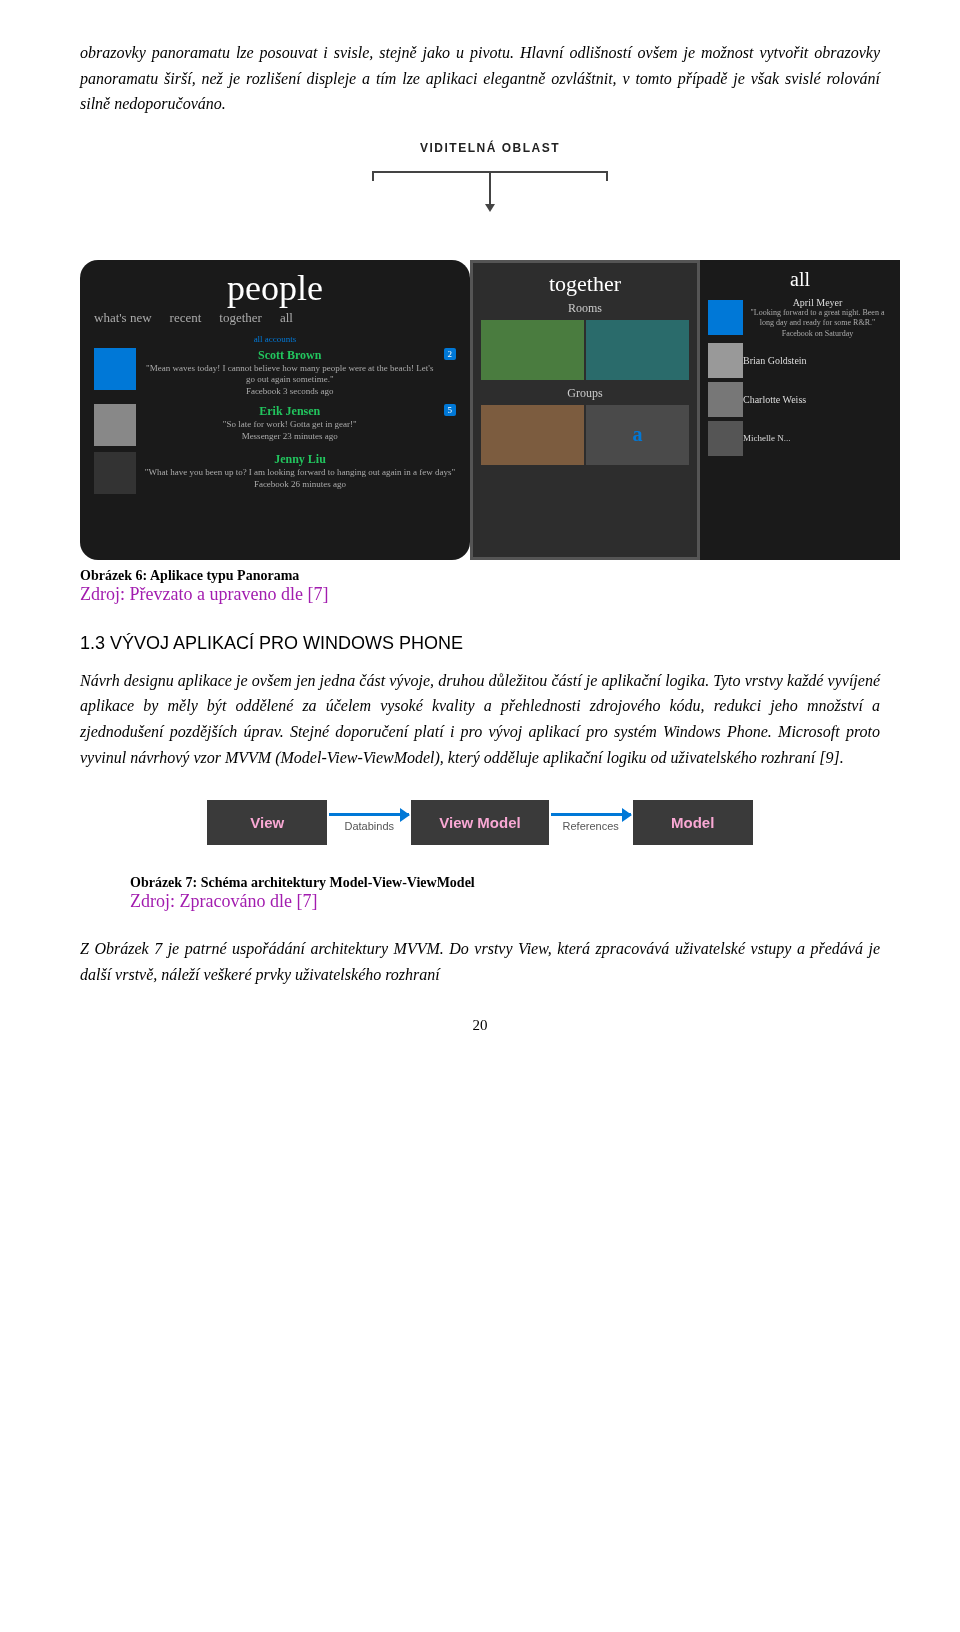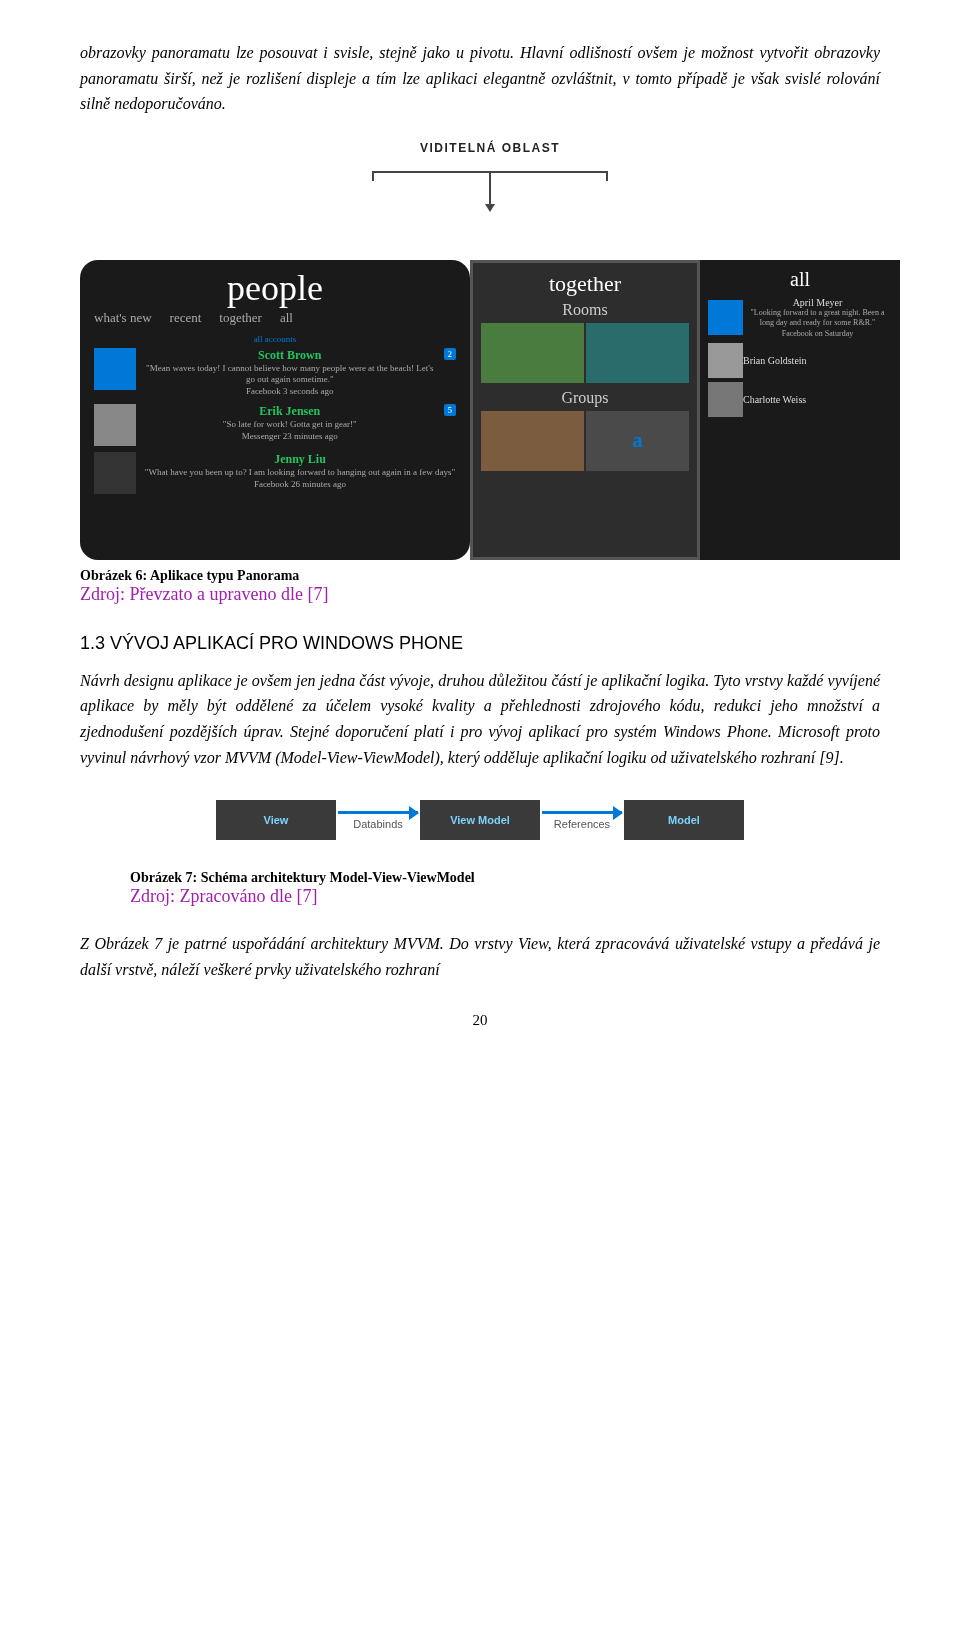--- a/index.html
+++ b/index.html
@@ -96,21 +96,21 @@
       position: relative;
       padding: 8px;
       color: #fff;
     }
     .pano-together {
       font-size: 22px;
       font-weight: 300;
       margin-bottom: 4px;
     }
     .pano-rooms, .pano-groups {
-      font-size: 16px;
+      font-size: 12px;
       color: #ccc;
       margin-bottom: 2px;
     }
     .pano-photo-grid {
       display: grid;
       grid-template-columns: 1fr 1fr;
       gap: 2px;
       margin-top: 4px;
     }
     .pano-photo {
@@ -175,23 +175,23 @@
     .mvvm-diagram {
       display: flex;
       align-items: center;
       justify-content: center;
       margin: 30px auto;
       gap: 0;
       width: 700px;
     }
     .mvvm-box {
       background: #3a3a3a;
-      color: #7dd3fc;
+      color: #f9a8d4;
       font-family: Arial, sans-serif;
-      font-size: 11px;
+      font-size: 15px;
       font-weight: bold;
       padding: 14px 28px;
       text-align: center;
       min-width: 120px;
     }
     .mvvm-arrow {
       display: flex;
       flex-direction: column;
       align-items: center;
       margin: 0 2px;
@@ -374,20 +374,26 @@
           <div>
             <div class="pano-person-name">Brian Goldstein</div>
           </div>
         </div>
         <div class="pano-person-item">
           <div class="pano-person-avatar" style="background:#777;"></div>
           <div>
             <div class="pano-person-name">Charlotte Weiss</div>
           </div>
         </div>
+        <div class="pano-person-item">
+          <div class="pano-person-avatar" style="background:#555;"></div>
+          <div>
+            <div class="pano-person-name" style="font-size:9px;">Michelle N...</div>
+          </div>
+        </div>
       </div>
 
     </div>
 
   </div>
 
   <div style="width:820px; margin: 0 auto; text-align:left; margin-top:8px;">
     <div class="fig-caption">Obrázek 6: Aplikace typu Panorama</div>
     <div class="fig-source">Zdroj: Převzato a upraveno dle [7]</div>
   </div>

